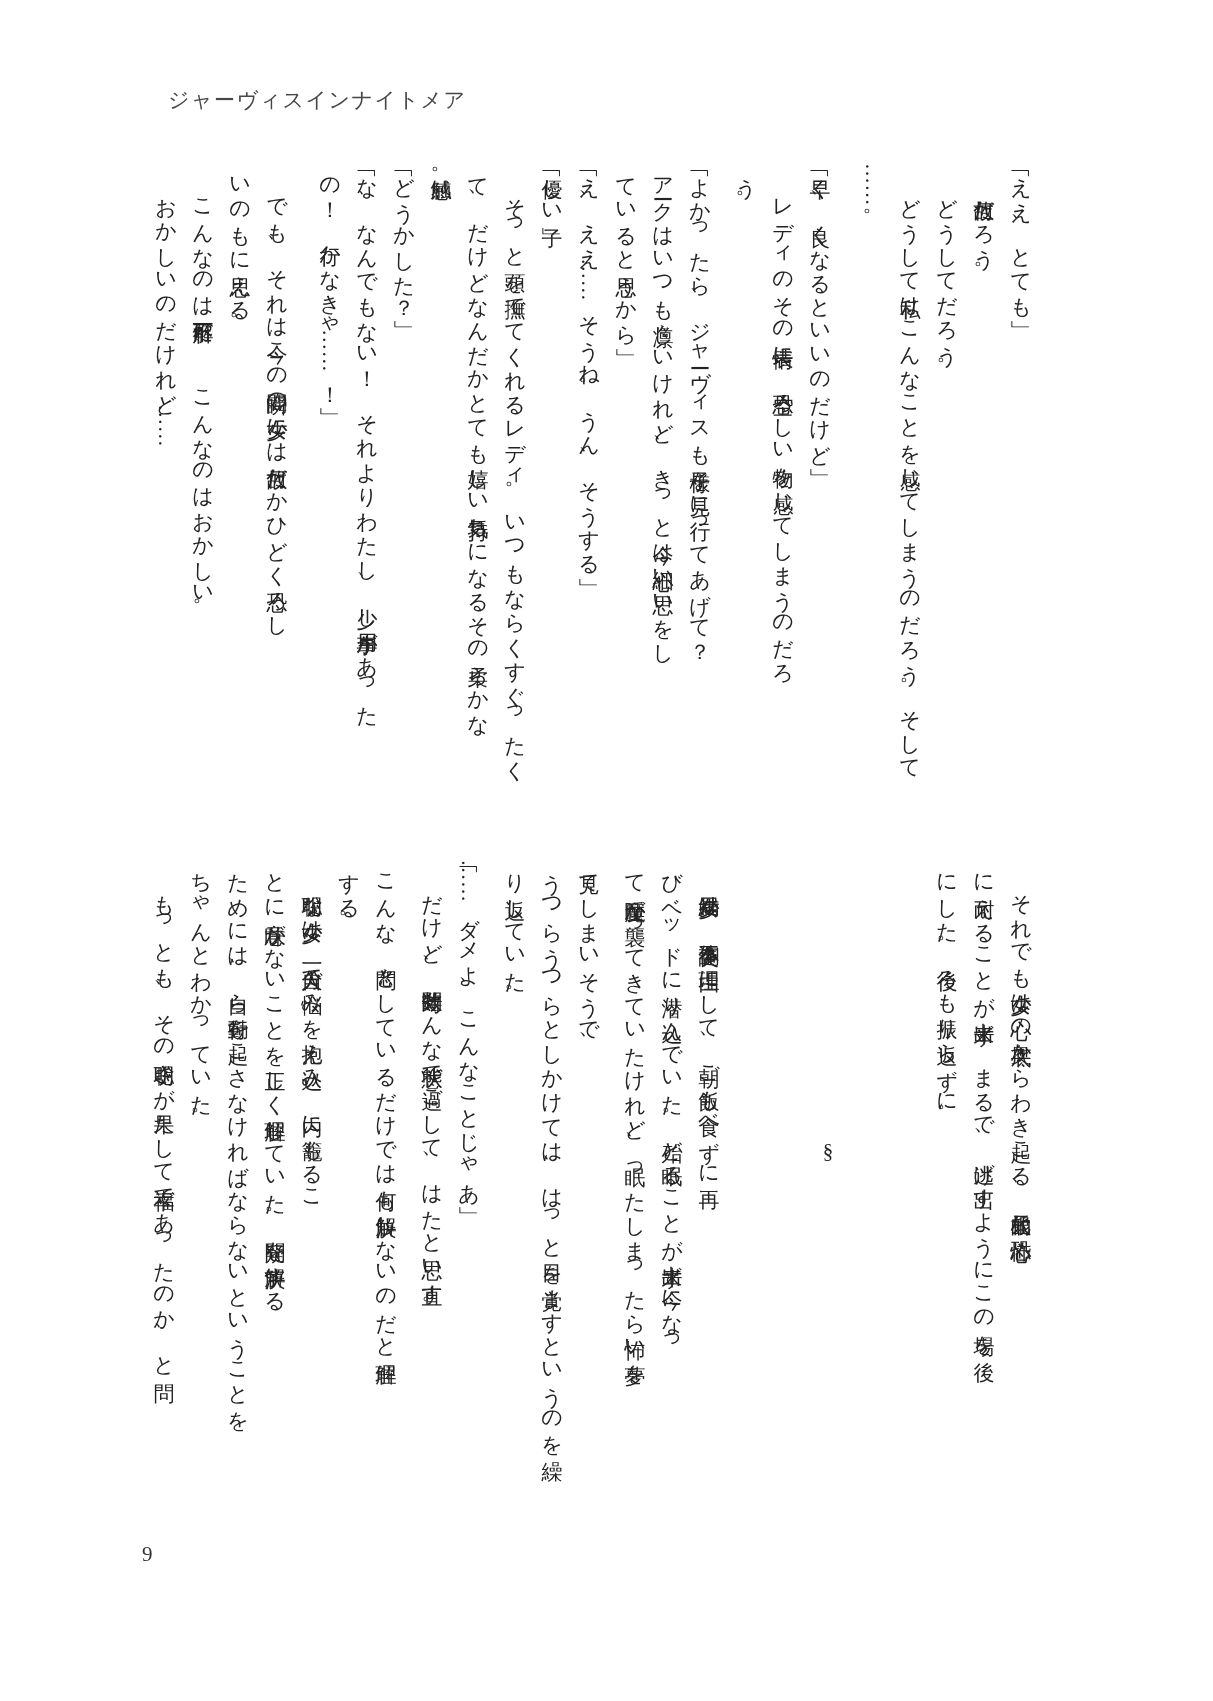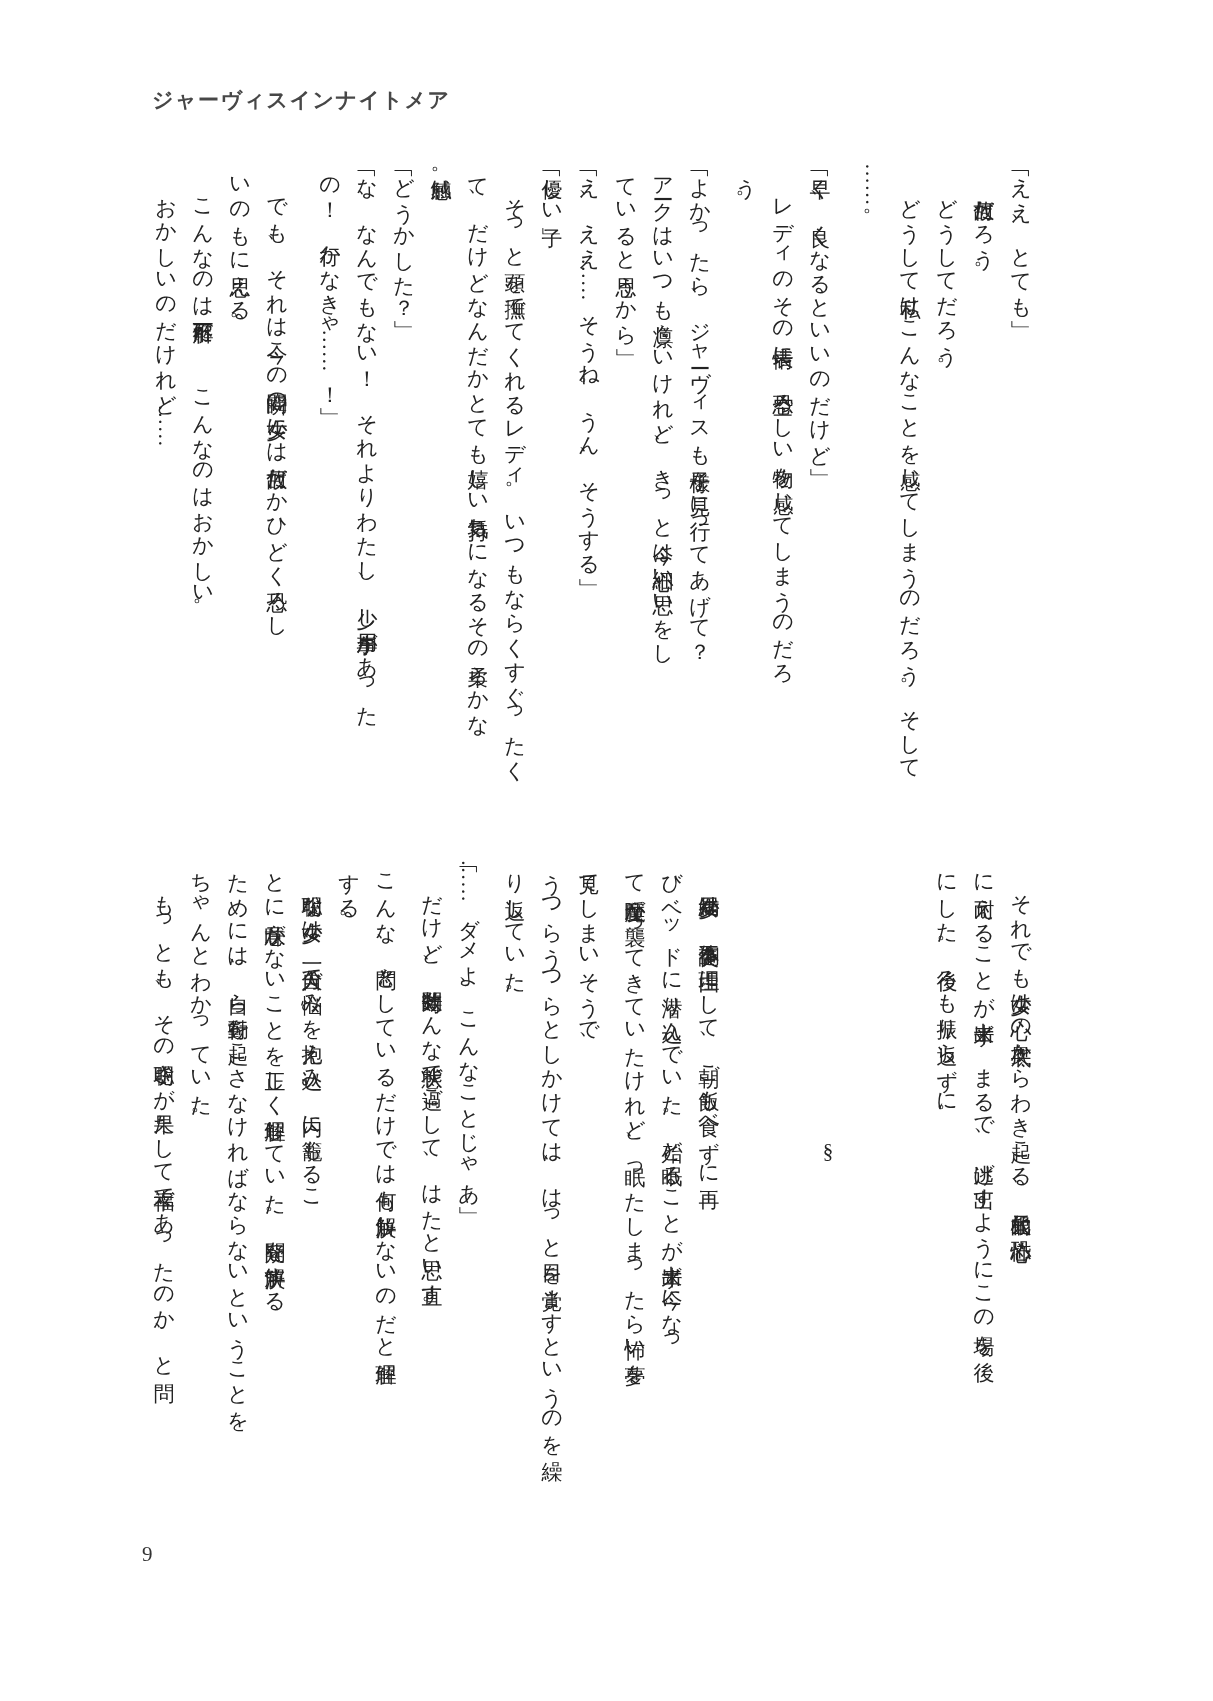--- a/index.html
+++ b/index.html
@@ -6,26 +6,25 @@
   .page{
     position:relative;
     width:1213px;height:1701px;
     margin:0 auto;
     background:#ffffff;
     overflow:hidden;
     font-family:"Liberation Serif","DejaVu Serif",serif;
   }
   .running-title{
     position:absolute;
-    left:152px;top:86px;
+    left:168px;top:86px;
     font-size:21px;
     letter-spacing:1.5px;
     color:#474747;
     white-space:nowrap;
-    font-weight:bold;
   }
   .vtext{
     position:absolute;
     right:174px;
     height:584px;
     writing-mode:vertical-rl;
     text-orientation:mixed;
     font-size:21px;
     line-height:37px;
     letter-spacing:0.5px;

